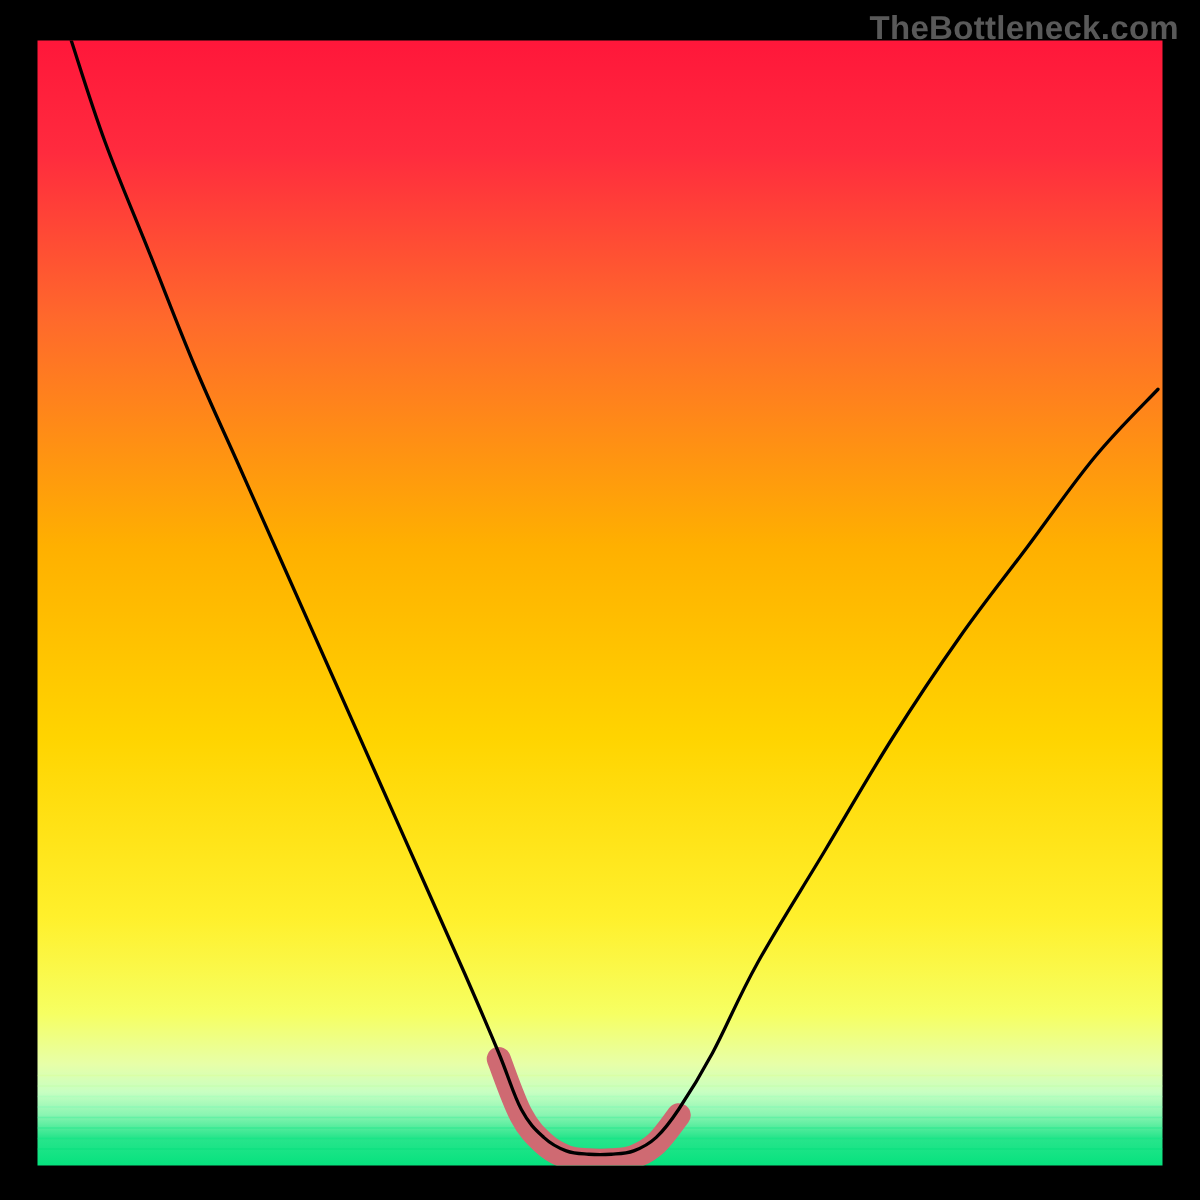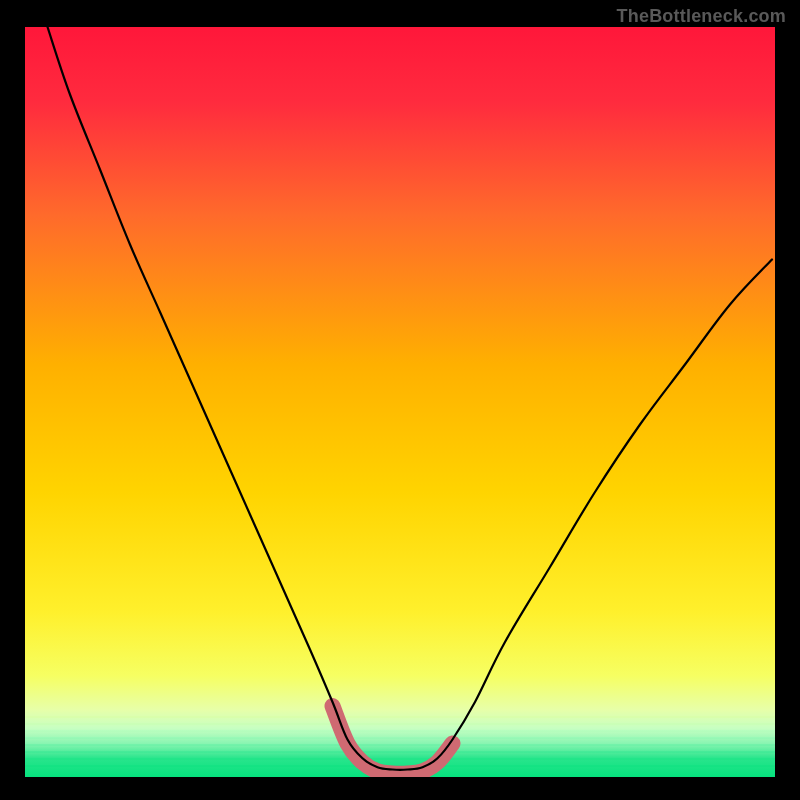--- a/index.html
+++ b/index.html
@@ -15,21 +15,21 @@
     position: relative;
     width: 800px;
     height: 800px;
     background: #000;
   }
   .watermark {
     position: absolute;
     top: 6px;
     right: 14px;
     z-index: 10;
-    font-size: 18px;
+    font-size: 22px;
     font-weight: 600;
     color: #595959;
     letter-spacing: 0.2px;
     user-select: none;
   }
   svg {
     display: block;
   }
 </style>
 </head>

